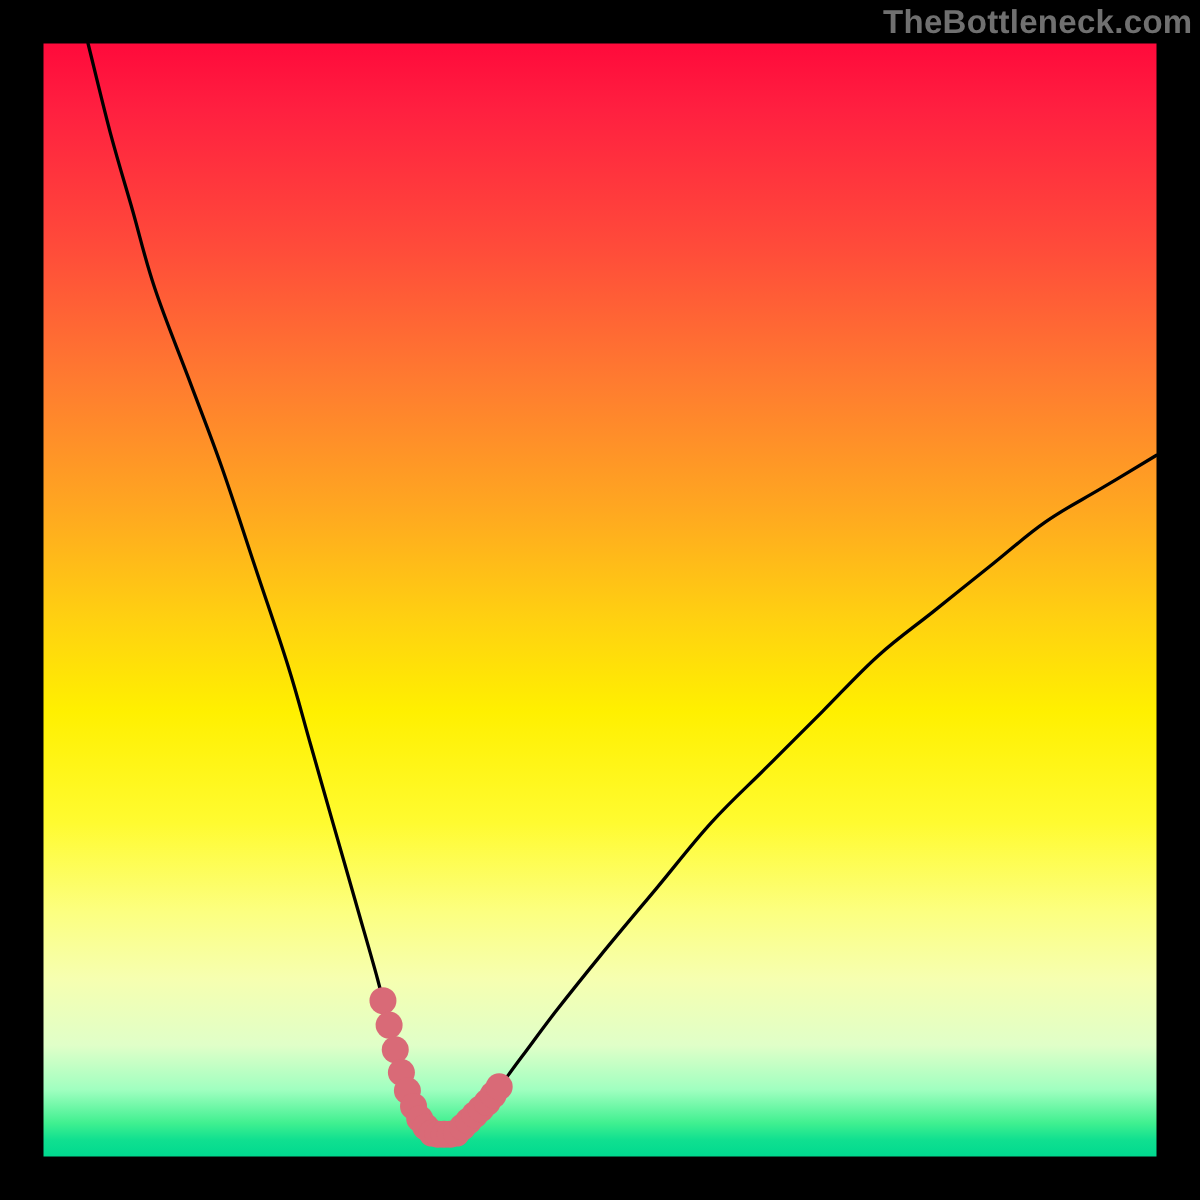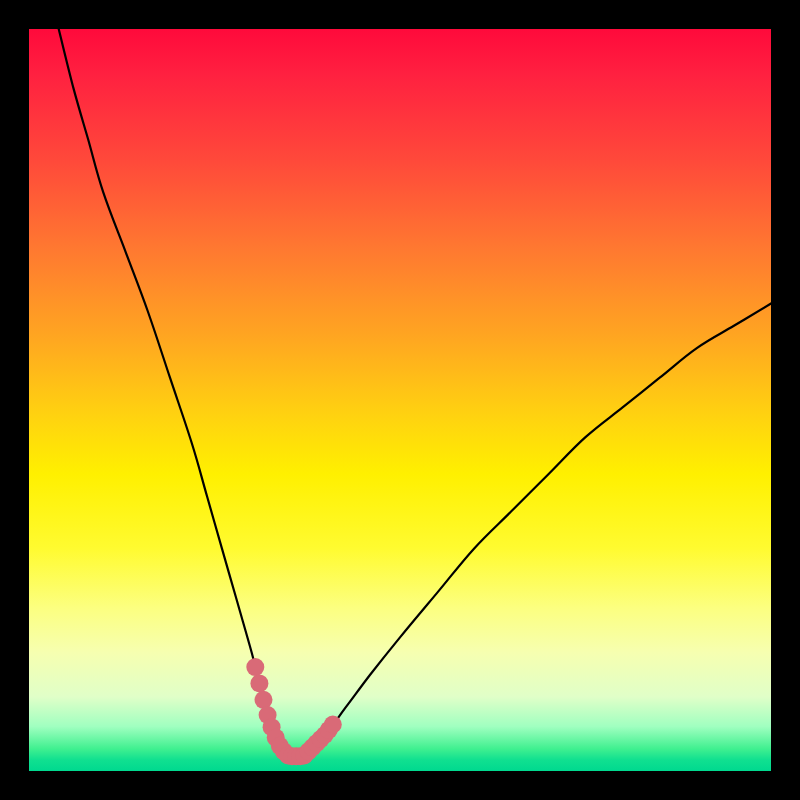--- a/index.html
+++ b/index.html
@@ -90,14 +90,15 @@
           <circle cx="287.5" cy="714.2" r="9" fill="#d96a77"></circle>
           <circle cx="291.6" cy="710.1" r="9" fill="#d96a77"></circle>
           <circle cx="295.7" cy="706.0" r="9" fill="#d96a77"></circle>
           <circle cx="299.8" cy="700.9" r="9" fill="#d96a77"></circle>
           <circle cx="303.8" cy="695.5" r="9" fill="#d96a77"></circle>
         </g>
     </svg>
 
   </div>
 
+  <div class="attribution">TheBottleneck.com</div>
 
 </div>
 
 </body></html>

